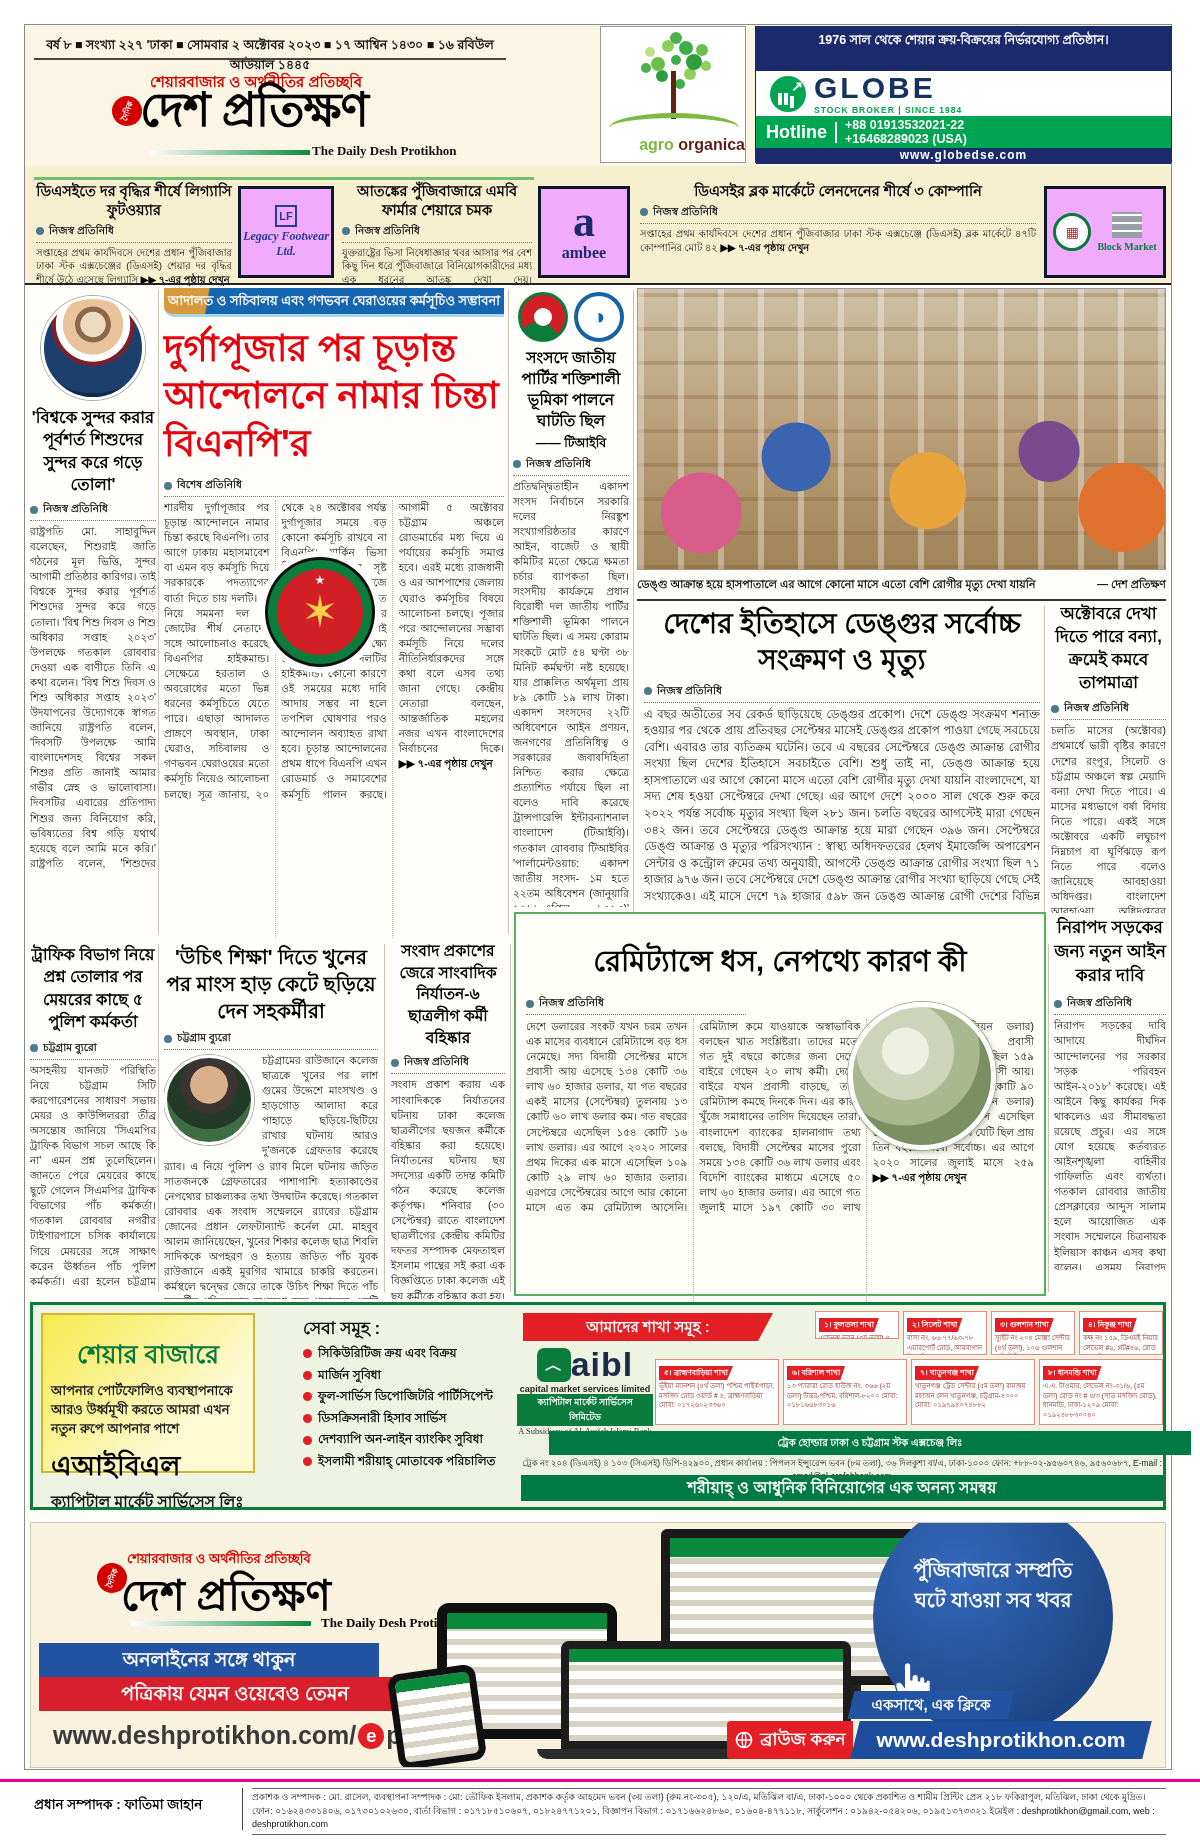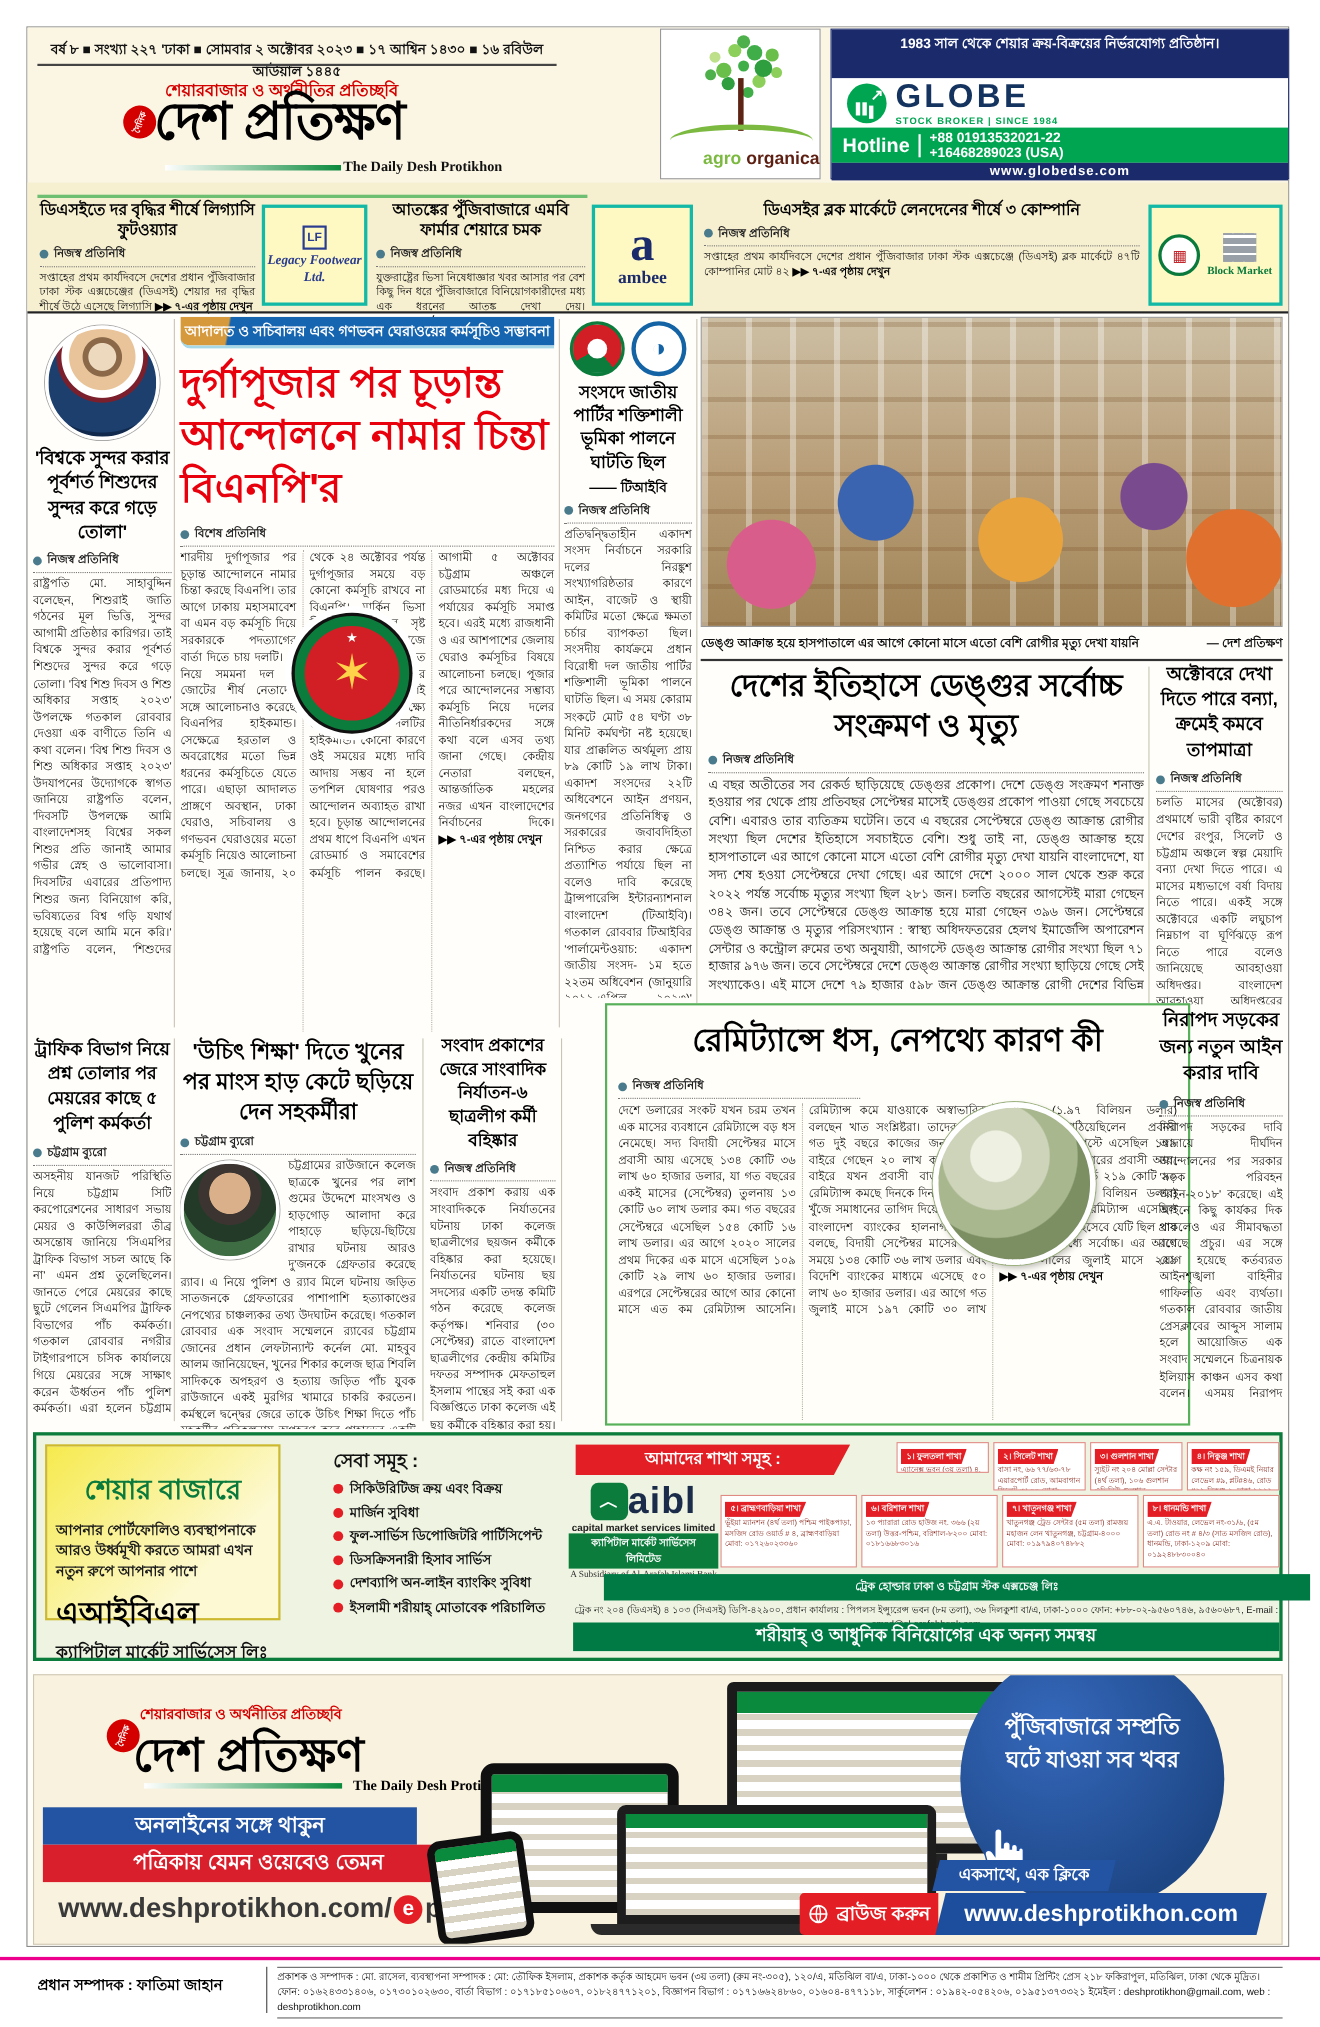--- a/index.html
+++ b/index.html
@@ -47,21 +47,21 @@
   
   .briefband { left:25px; top:166px; width:1146px; height:117px; background:#f6efd0; }
   .briefline { left:34px; top:177px; width:500px; height:3px; background:#6fbf73; }
   .brief { font-size:10px; }
   .brief h3 { font-size:14.5px; font-weight:bold; color:#000; text-align:center; line-height:1.3; margin-bottom:3px; }
   .byline { display:flex; align-items:center; gap:5px; font-weight:bold; font-size:10.5px; color:#222; }
   .byline .dot { width:8px; height:8px; border-radius:50%; background:#4a7b8c; flex:0 0 auto; }
   .dotrule { border-bottom:1px dotted #777; margin:2px 0 3px; }
   .btext { font-size:9.8px; color:#111; text-align:justify; line-height:1.4; }
   .more { font-weight:bold; color:#000; white-space:nowrap; }
-  .logobox { background:#fef9c3; border:3px solid #14b8a6; display:flex; flex-direction:column; align-items:center; justify-content:center; gap:2px; }
+  .logobox { background:#f0abfc; border:3px solid #0f172a; display:flex; flex-direction:column; align-items:center; justify-content:center; gap:2px; }
   .lf-mark { width:22px; height:22px; border:2px solid #2a3c8f; color:#2a3c8f; font-weight:bold; font-size:11px; display:flex; align-items:center; justify-content:center; }
   .lf-script { font-family:"Liberation Serif",serif; font-style:italic; font-weight:bold; color:#2a3c8f; font-size:12px; text-align:center; }
   .ambee-a { font-family:"Liberation Serif",serif; font-weight:bold; color:#1b2a6b; font-size:44px; line-height:.9; }
   .ambee-t { font-family:"Liberation Serif",serif; font-weight:bold; color:#1b2a6b; font-size:16px; }
   .dse-circle { width:38px; height:38px; border-radius:50%; border:3px solid #0a7a3c; background:#fff; color:#c1272d; font-size:14px; display:flex; align-items:center; justify-content:center; }
   .bm-grid { width:30px; height:26px; background:repeating-linear-gradient(0deg,#9aa0a8 0 6px,#fff 6px 8px), repeating-linear-gradient(90deg,#9aa0a8 0 8px,#fff 8px 10px); }
   .bm-text { color:#0a7a3c; font-family:"Liberation Serif",serif; font-weight:bold; font-size:10px; }
 
   .hline { background:#222; height:2px; }
   .vl { width:1px; background:#c9c4b4; }
@@ -158,21 +158,21 @@
     <div class="agro-dots"></div>
     <div class="agro-trunk"></div>
     <div class="agro-hill"></div>
     <div class="agro-name">
       <span class="w1">agro</span>
       <span class="w2">organica</span>
     </div>
   </div>
 
   <div class="abs globe-box">
-    <div class="globe-top">1983 সাল থেকে শেয়ার ক্রয়-বিক্রয়ের নির্ভরযোগ্য প্রতিষ্ঠান।</div>
+    <div class="globe-top">1976 সাল থেকে শেয়ার ক্রয়-বিক্রয়ের নির্ভরযোগ্য প্রতিষ্ঠান।</div>
     <div class="globe-mid">
       <span class="globe-logo">
         <span class="bars"></span>
         <span class="arrow">↗</span>
       </span>
       <span>
         <div class="globe-word">GLOBE</div>
         <div class="globe-sub">STOCK BROKER  |  SINCE 1984</div>
       </span>
     </div>
@@ -336,21 +336,21 @@
   <div class="abs art" style="left:391px; top:940px; width:114px;">
     <h2 style="font-size:15.5px; line-height:1.4;">সংবাদ প্রকাশের জেরে সাংবাদিক নির্যাতন-৬ ছাত্রলীগ কর্মী বহিষ্কার</h2>
     <div class="byline" style="margin-top:6px;">
         <span class="dot"></span>
         <span>নিজস্ব প্রতিনিধি</span>
       </div>
     <div class="dotrule"></div>
     <div class="body-t" style="height:222px;"><span>সংবাদ প্রকাশ করায় এক সাংবাদিককে নির্যাতনের ঘটনায় ঢাকা কলেজ ছাত্রলীগের ছয়জন কর্মীকে বহিষ্কার করা হয়েছে। নির্যাতনের ঘটনায় ছয় সদস্যের একটি তদন্ত কমিটি গঠন করেছে কলেজ কর্তৃপক্ষ। শনিবার (৩০ সেপ্টেম্বর) রাতে বাংলাদেশ ছাত্রলীগের কেন্দ্রীয় কমিটির দফতর সম্পাদক মেফতাহুল ইসলাম পান্থের সই করা এক বিজ্ঞপ্তিতে ঢাকা কলেজ এই ছয় কর্মীকে বহিষ্কার করা হয়। বহিষ্কৃত ছাত্রলীগ কর্মীরা হলেন- রাউফুর রহমান সোহেল, এ বি এম আলামিন, সজীব আহসান, আবরার হোসাইন সাগর, সৈয়দ আব্দুল্লাহ শুভ ও ফাহমিদ হাসান পলাশ। এর আগে, গত বৃহস্পতিবার রাতে কলেজের</span> </div>
   </div>
 
-  <div class="abs greenbox" style="left:514px; top:912px; width:532px; height:384px; padding:8px 10px;margin-left:36px;">
+  <div class="abs greenbox" style="left:514px; top:912px; width:532px; height:384px; padding:24px 10px;">
     <h2 style="font-size:29px; text-align:center; font-weight:bold;">রেমিট্যান্সে ধস, নেপথ্যে কারণ কী</h2>
     <div class="byline" style="margin-top:8px;">
         <span class="dot"></span>
         <span>নিজস্ব প্রতিনিধি</span>
       </div>
     <div class="dotrule" style="width:220px;"></div>
     <div class="body-t cols3" style="height:288px; margin-top:4px;"><span>দেশে ডলারের সংকট যখন চরম তখন এক মাসের ব্যবধানে রেমিট্যান্সে বড় ধস নেমেছে। সদ্য বিদায়ী সেপ্টেম্বর মাসে প্রবাসী আয় এসেছে ১৩৪ কোটি ৩৬ লাখ ৬০ হাজার ডলার, যা গত বছরের একই মাসের (সেপ্টেম্বর) তুলনায় ১৩ কোটি ৬০ লাখ ডলার কম। গত বছরের সেপ্টেম্বরে এসেছিল ১৫৪ কোটি ১৬ লাখ ডলার। এর আগে ২০২০ সালের প্রথম দিকের এক মাসে এসেছিল ১০৯ কোটি ২৯ লাখ ৬০ হাজার ডলার। এরপরে সেপ্টেম্বরের আগে আর কোনো মাসে এত কম রেমিট্যান্স আসেনি। রেমিট্যান্স কমে যাওয়াকে অস্বাভাবিক বলছেন খাত সংশ্লিষ্টরা। তাদের মতে, গত দুই বছরে কাজের জন্য দেশের বাইরে গেছেন ২০ লাখ কর্মী। দেশের বাইরে যখন প্রবাসী বাড়ছে, তখন রেমিট্যান্স কমছে দিনকে দিন। এর কারণ খুঁজে সমাধানের তাগিদ দিয়েছেন তারা। বাংলাদেশ ব্যাংকের হালনাগাদ তথ্য বলছে, বিদায়ী সেপ্টেম্বর মাসের পুরো সময়ে ১৩৪ কোটি ৩৬ লাখ ডলার এবং বিদেশি ব্যাংকের মাধ্যমে এসেছে ৫০ লাখ ৬০ হাজার ডলার। এর আগে গত জুলাই মাসে ১৯৭ কোটি ৩০ লাখ ডলারের (১.৯৭ বিলিয়ন ডলার) রেমিট্যান্স পাঠিয়েছিলেন প্রবাসী বাংলাদেশিরা। আগস্টে এসেছিল ১৫৯ কোটি ৯৪ লাখ ডলারের প্রবাসী আয়। গত জুন মাসে রেকর্ড ২১৯ কোটি ৯০ লাখ ডলার (২.১৯ বিলিয়ন ডলার) প্রবাসী আয় বা রেমিট্যান্স এসেছিল দেশে। একক মাস হিসেবে যেটি ছিল প্রায় তিন বছরের মধ্যে সর্বোচ্চ। এর আগে ২০২০ সালের জুলাই মাসে ২৫৯</span> <span class="more">▶▶ ৭-এর পৃষ্ঠায় দেখুন</span></div>
   </div>
   <div class="abs money-photo" style="left:848px; top:1002px; width:148px; height:148px;"></div>
 

